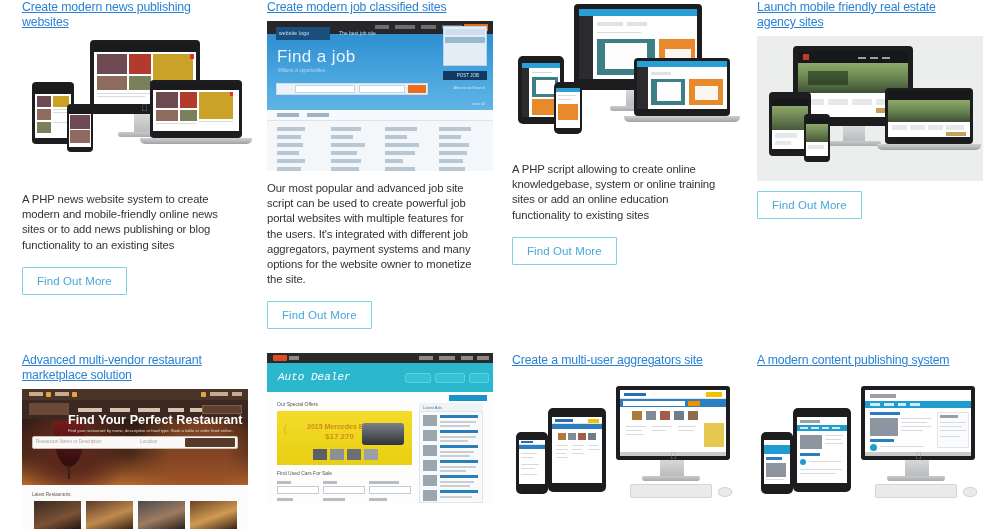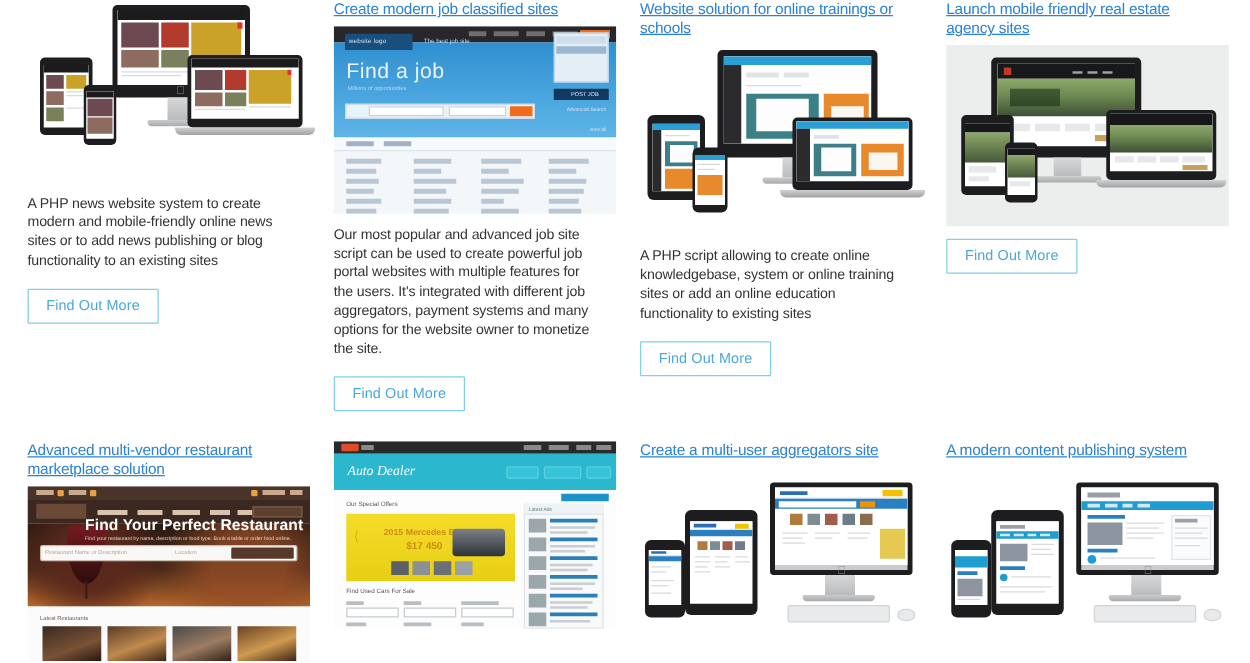--- a/index.html
+++ b/index.html
@@ -123,21 +123,21 @@
   .rs-srch-b { position:absolute; right:13px; top:49px; width:50px; height:9px; background:#57392a; border-radius:1px;}
   .rs-latest { position:absolute; left:10px; top:103px; color:#6b5a4e; font-size:4.6px; }
   .rs-card { position:absolute; top:112px; width:47px; height:28px; overflow:hidden; }
 
   
   .auto { width:226px; height:150px; background:#fdfdfd; position:relative; overflow:hidden; }
   .au-top { position:absolute; left:0; top:0; width:226px; height:10px; background:#2a2a2a; }
   .au-logo { position:absolute; left:6px; top:2px; width:14px; height:6px; background:#e04b2a; border-radius:1px; }
   .au-topl { position:absolute; top:3px; height:4px; background:#8a8a8a; }
   .au-hdr { position:absolute; left:0; top:10px; width:226px; height:29px; background:#2bb7cd; }
-  .au-title { position:absolute; left:11px; top:18px; color:#ffffff; font-size:11px; font-style:italic; font-family:Liberation Serif, serif; }
+  .au-title { position:absolute; left:11px; top:18px; color:#ffffff; font-size:11px; font-style:italic; font-family:Liberation Mono, monospace; }
   .au-btn { position:absolute; top:20px; height:10px; background:#36c3d8; border:1px solid #5ad0e2; border-radius:2px; }
   .au-ret { position:absolute; right:6px; top:42px; width:38px; height:6px; background:#1a93c8; }
   .au-sec { position:absolute; left:10px; top:48px; color:#555; font-size:5px; }
   .au-banner { position:absolute; left:10px; top:58px; width:135px; height:54px; background:linear-gradient(180deg,#f4dc2a,#e8cf13); }
   .au-bt { position:absolute; left:40px; top:70px; color:#cf8b15; font-size:7px; font-weight:bold; }
   .au-bt2 { position:absolute; left:58px; top:79px; color:#cf8b15; font-size:8px; font-weight:bold; }
   .au-car { position:absolute; left:95px; top:70px; width:42px; height:22px; background:linear-gradient(180deg,#7b8187,#2e3337); border-radius:3px; }
   .au-thumbs { position:absolute; left:46px; top:96px; width:64px; height:12px; }
   .au-ar { position:absolute; color:#d2b312; font-size:11px; top:70px; }
   .au-side { position:absolute; left:152px; top:50px; width:64px; height:100px; background:#f7f9fa; border:1px solid #dfe5e8; }
@@ -154,20 +154,21 @@
   .spacer-row { height: 24px; }
 </style>
 </head>
 <body>
 
 <div class="page">
 
   <div class="grid-row">
 
     <div class="col">
+      <a class="card-title">Create modern news publishing websites</a>
       <div class="thumb-wrap">
         <div class="devices" style="height:146px;">
 
           <div class="dv" style="left:68px;top:4px;width:110px;height:74px;border-radius:4px;">
             <div class="scr" style="left:4px;top:4px;width:102px;height:60px;">
               <div class="bar" style="left:0;top:0;width:102px;height:8px;background:#1b1b1d;"></div>
               <div class="ph" style="left:3px;top:10px;width:30px;height:20px;background:#6d4a52;"></div>
               <div class="ph" style="left:35px;top:10px;width:22px;height:20px;background:#b23b2e;"></div>
               <div class="ph" style="left:59px;top:10px;width:40px;height:34px;background:#c9a227;"></div>
               <div class="ph" style="left:3px;top:32px;width:30px;height:14px;background:#8d6b5e;"></div>
@@ -285,21 +286,20 @@
           <div class="js-catcol" style="left:172px;top:130px;width:28px;"></div>
           <div class="js-catcol" style="left:172px;top:138px;width:24px;"></div>
           <div class="js-catcol" style="left:172px;top:146px;width:26px;"></div>
         </div>
       </div>
       <p class="card-desc">Our most popular and advanced job site script can be used to create powerful job portal websites with multiple features for the users. It's integrated with different job aggregators, payment systems and many options for the website owner to monetize the site.</p>
       <button class="btn-more">Find Out More</button>
     </div>
 
     <div class="col">
-      <a class="card-title">Website solution for online trainings or schools</a>
       <div class="thumb-wrap">
         <div class="devices" style="height:152px;">
           <div class="dv" style="left:62px;top:4px;width:128px;height:86px;border-radius:4px;">
             <div class="scr" style="left:5px;top:5px;width:118px;height:70px;">
               <div class="bar" style="left:0;top:0;width:118px;height:7px;background:#2a9fd6;"></div>
               <div class="bar" style="left:0;top:7px;width:14px;height:63px;background:#2b2b2e;"></div>
               <div class="ln" style="left:18px;top:13px;width:26px;height:4px;background:#dfe3e6;"></div>
               <div class="ln" style="left:48px;top:13px;width:20px;height:4px;background:#dfe3e6;"></div>
               <div class="ln" style="left:18px;top:23px;width:44px;"></div>
               <div class="ph" style="left:18px;top:30px;width:58px;height:36px;background:#3d7f86;"></div>
@@ -468,21 +468,21 @@
           <div class="au-btn" style="left:138px;width:26px;"></div>
           <div class="au-btn" style="left:168px;width:30px;"></div>
           <div class="au-btn" style="left:202px;width:20px;"></div>
           <div class="au-ret"></div>
           <div class="au-sec">Our Special Offers</div>
 
           <div class="au-banner"></div>
           <div class="au-ar" style="left:16px;">⟨</div>
           <div class="au-ar" style="left:134px;">⟩</div>
           <div class="au-bt">2015 Mercedes E200</div>
-          <div class="au-bt2">$17 450</div>
+          <div class="au-bt2">$17 270</div>
           <div class="au-car"></div>
           <div class="au-thumbs">
             <div style="position:absolute;left:0;width:14px;height:11px;background:#5a6066;"></div>
             <div style="position:absolute;left:17px;width:14px;height:11px;background:#8a9096;"></div>
             <div style="position:absolute;left:34px;width:14px;height:11px;background:#6a7076;"></div>
             <div style="position:absolute;left:51px;width:14px;height:11px;background:#9aa0a6;"></div>
           </div>
 
           <div class="au-side"></div>
           <div class="au-side-h"></div>

